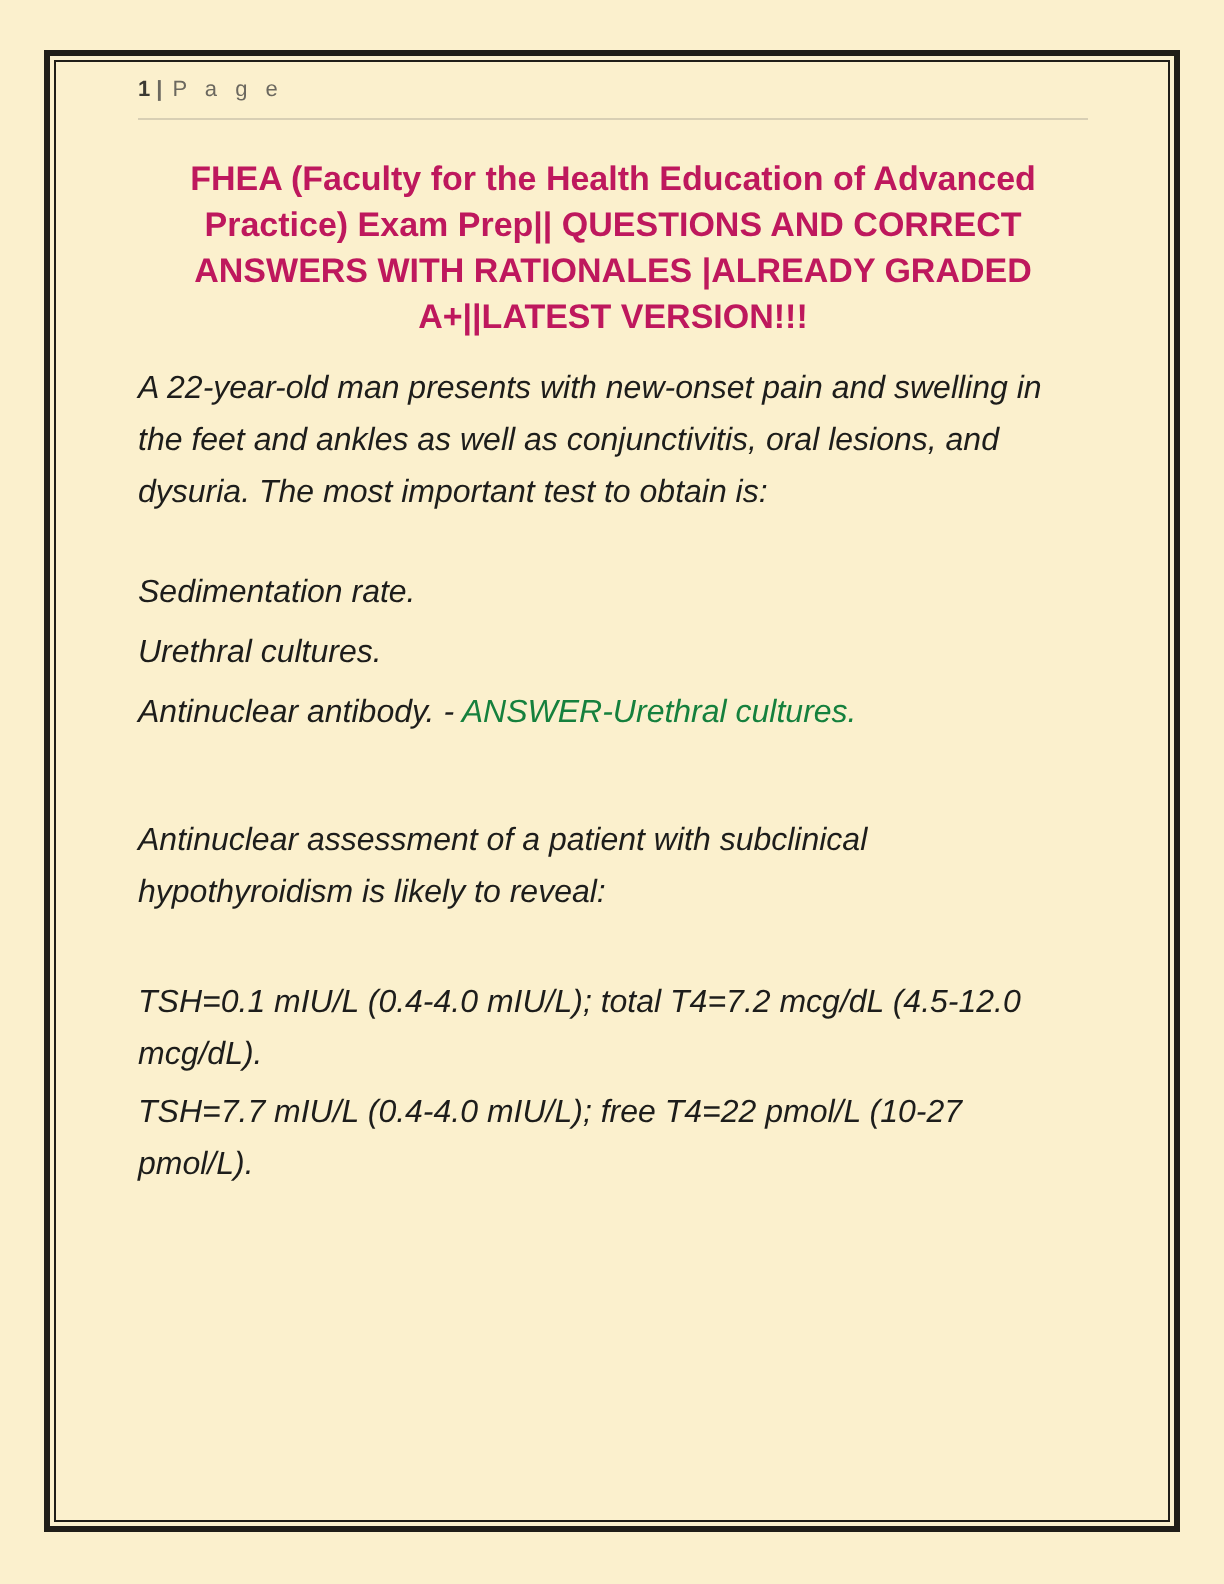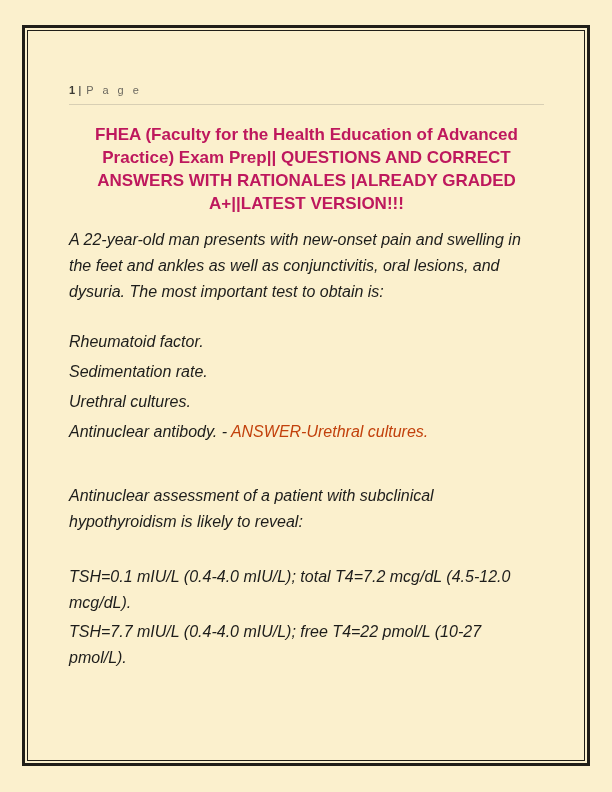--- a/index.html
+++ b/index.html
@@ -47,21 +47,20 @@
     color: #3B3A34;
   }
   .pg-sep {
     font-weight: bold;
     color: #6B685F;
     margin: 0 5px 0 3px;
   }
   .pg-label {
     color: #6B685F;
     letter-spacing: 3px;
-    margin-top: 45px;
   }
   .doc-title {
     margin: 18px 0 12px 0;
     font-size: 17px;
     line-height: 23px;
     font-weight: bold;
     text-align: center;
     color: #be185d;
   }
   .para {
@@ -69,40 +68,39 @@
     line-height: 26px;
     color: #1D1D1B;
     margin: 0;
     font-style: italic;
   }
   .stem1 { margin: 0 0 24px 0; }
   .option { margin: 0 0 4px 0; }
   .option-last { margin: 0 0 38px 0; }
   .stem2 { margin: 0 0 29px 0; }
   .tsh { margin: 0 12px 3px 0; }
-  .answer-text { color: #c2410c; }
+  .answer-text { color: #15803d; }
 </style>
 </head>
 <body>
 
 <div class="border-outer">
   <div class="border-inner">
     <div class="content">
 
       <div class="page-header">
         <span class="pg-num">1</span>
         <span class="pg-sep">|</span>
         <span class="pg-label">P a g e</span>
       </div>
 
       <h1 class="doc-title">FHEA (Faculty for the Health Education of Advanced Practice) Exam Prep|| QUESTIONS AND CORRECT ANSWERS WITH RATIONALES |ALREADY GRADED A+||LATEST VERSION!!!</h1>
 
       <p class="para stem1">A 22-year-old man presents with new-onset pain and swelling in the feet and ankles as well as conjunctivitis, oral lesions, and dysuria. The most important test to obtain is:</p>
 
-      <p class="para option">Rheumatoid factor.</p>
       <p class="para option">Sedimentation rate.</p>
       <p class="para option">Urethral cultures.</p>
       <p class="para option option-last"><span>Antinuclear antibody. - </span><span class="answer-text">ANSWER-Urethral cultures.</span></p>
 
       <p class="para stem2">Antinuclear assessment of a patient with subclinical hypothyroidism is likely to reveal:</p>
 
       <p class="para tsh">TSH=0.1 mIU/L (0.4-4.0 mIU/L); total T4=7.2 mcg/dL (4.5-12.0 mcg/dL).</p>
       <p class="para tsh">TSH=7.7 mIU/L (0.4-4.0 mIU/L); free T4=22 pmol/L (10-27 pmol/L).</p>
 
     </div>

